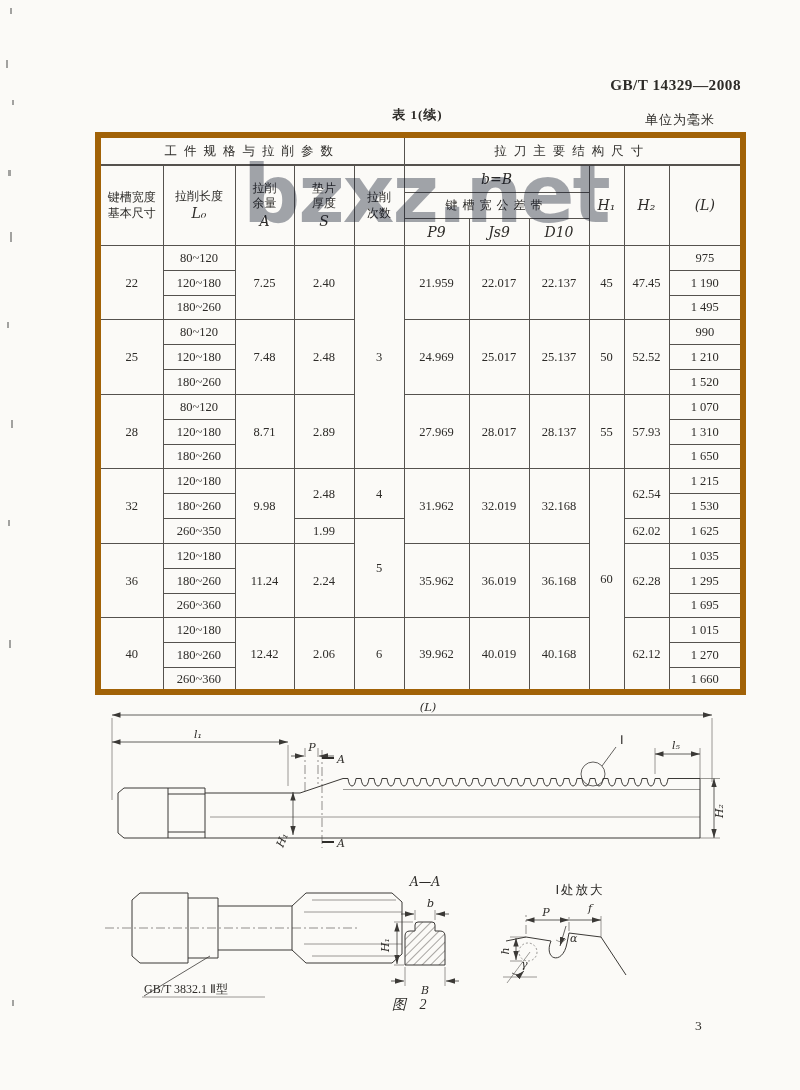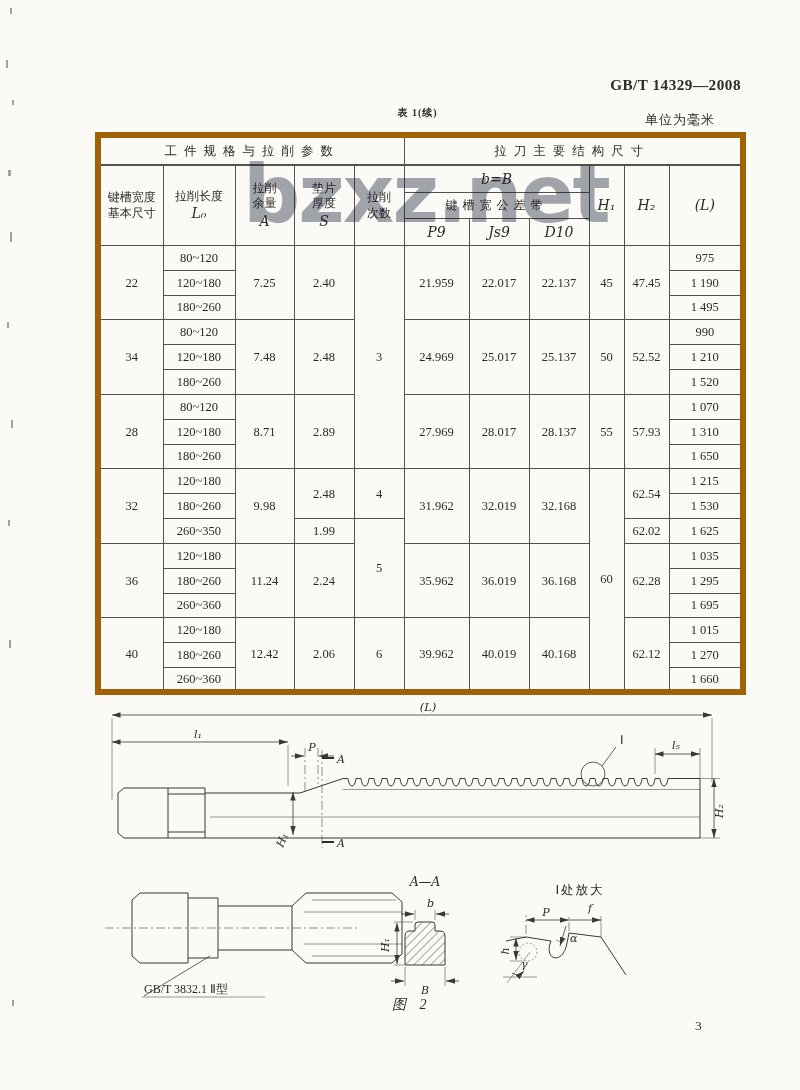--- a/index.html
+++ b/index.html
@@ -1,21 +1,21 @@
 <!DOCTYPE html>
 <html><head>
 <meta charset="utf-8">
 <style>
   html,body{margin:0;padding:0;}
   body{width:800px;height:1090px;position:relative;background:#fbfaf7;
        font-family:"Liberation Serif",serif;color:#2d2b28;overflow:hidden;}
 
   .abs{position:absolute;}
   #std-code{right:59px;top:76px;font-weight:bold;font-size:15.2px;letter-spacing:.5px;}
-  #tbl-title{left:95px;top:106px;width:645px;text-align:center;font-size:10px;font-weight:bold;letter-spacing:1px;}
+  #tbl-title{left:95px;top:106px;width:645px;text-align:center;font-size:13px;font-weight:bold;letter-spacing:1px;}
   #unit-note{left:645px;top:111px;font-size:13px;letter-spacing:1px;}
   #fig-caption{left:392px;top:996px;font-size:14px;letter-spacing:5px;font-style:italic;}
   #page-num{left:695px;top:1018px;font-size:13.5px;}
 
   #wm{left:243px;top:148px;font-family:"DejaVu Sans",sans-serif;font-weight:bold;
       font-size:80px;color:#0f172a;opacity:.38;letter-spacing:-2px;z-index:2;pointer-events:none;}
 
   table{position:absolute;left:95px;top:132px;width:645px;border-collapse:collapse;
         table-layout:fixed;z-index:1;border:6px solid #a16207;}
   td{border:1px solid #55524e;text-align:center;vertical-align:middle;
@@ -133,21 +133,21 @@
       </tr>
       <tr>
         <td>120~180</td>
         <td>1 190</td>
       </tr>
       <tr>
         <td>180~260</td>
         <td>1 495</td>
       </tr>
       <tr>
-        <td rowspan="3">34</td>
+        <td rowspan="3">25</td>
         <td>80~120</td>
         <td rowspan="3">7.48</td>
         <td rowspan="3">2.48</td>
         <td rowspan="3">24.969</td>
         <td rowspan="3">25.017</td>
         <td rowspan="3">25.137</td>
         <td rowspan="3">50</td>
         <td rowspan="3">52.52</td>
         <td>990</td>
       </tr>

